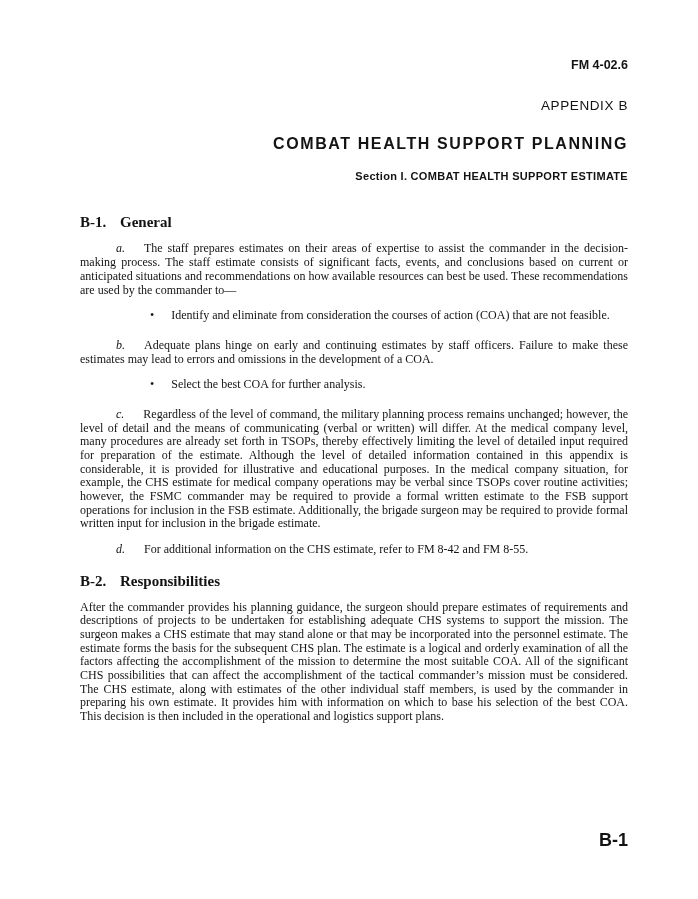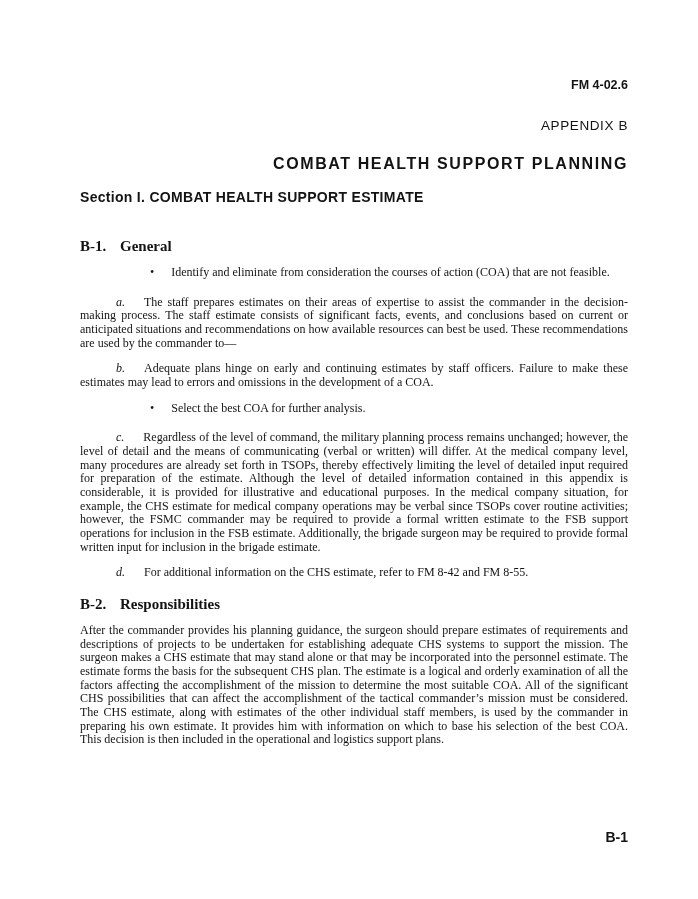--- a/index.html
+++ b/index.html
@@ -7,21 +7,21 @@
     padding: 0;
     background: #e8e8e8;
   }
   .page {
     position: relative;
     width: 698px;
     height: 899px;
     margin: 0 auto;
     background: #ffffff;
     box-sizing: border-box;
-    padding: 78px 70px 0 80px;
+    padding: 58px 70px 0 80px;
     font-family: "Liberation Serif", serif;
     font-size: 12px;
     line-height: 1.14;
     color: #131313;
     overflow: hidden;
   }
   .doc-id {
     font-family: "Liberation Sans", sans-serif;
     font-weight: bold;
     font-size: 12.5px;
@@ -39,23 +39,23 @@
     font-family: "Liberation Sans", sans-serif;
     font-weight: bold;
     font-size: 16px;
     letter-spacing: 1.6px;
     text-align: right;
     margin: 0 0 17px 0;
   }
   .section-title {
     font-family: "Liberation Sans", sans-serif;
     font-weight: bold;
-    font-size: 14px;
+    font-size: 11px;
     letter-spacing: 0.3px;
-    text-align: left;
+    text-align: right;
     margin: 0 0 32px 0;
   }
   .sect-head {
     font-weight: bold;
     font-size: 15px;
     margin: 0 0 11px 0;
   }
   .sect-head .sect-num {
     display: inline-block;
     min-width: 40px;
@@ -78,47 +78,47 @@
   .para .bullet-glyph {
     margin-right: 17px;
   }
   .sect-b2 { margin-top: 16px; }
   .page-num {
     position: absolute;
     right: 70px;
     top: 830px;
     font-family: "Liberation Sans", sans-serif;
     font-weight: bold;
-    font-size: 14px;
+    font-size: 18px;
   }
 </style>
 </head>
 <body>
 
 <div class="page">
 
   <div class="doc-id">FM  4-02.6</div>
 
   <div class="appendix">APPENDIX B</div>
 
   <h1 class="doc-title">COMBAT HEALTH SUPPORT PLANNING</h1>
 
   <h2 class="section-title">Section I.  COMBAT HEALTH SUPPORT ESTIMATE</h2>
 
   <div class="sect">
     <div class="sect-head">
       <span class="sect-num">B-1.</span><span class="sect-name">General</span>
     </div>
 
+    <p class="para lettered">
+      <span class="plabel">a.</span><span>The staff prepares estimates on their areas of expertise to assist the commander in the decision-making process.  The staff estimate consists of significant facts, events, and conclusions based on current or anticipated situations and recommendations on how available resources can best be used.  These recommendations are used by the commander to—</span>
+    </p>
+
     <p class="para bullet-item">
       <span class="bullet-glyph">•</span><span>Identify and eliminate from consideration the courses of action (COA) that are not feasible.</span>
-    </p>
-
-    <p class="para lettered">
-      <span class="plabel">a.</span><span>The staff prepares estimates on their areas of expertise to assist the commander in the decision-making process.  The staff estimate consists of significant facts, events, and conclusions based on current or anticipated situations and recommendations on how available resources can best be used.  These recommendations are used by the commander to—</span>
     </p>
 
     <p class="para lettered">
       <span class="plabel">b.</span><span>Adequate plans hinge on early and continuing estimates by staff officers.  Failure to make these estimates may lead to errors and omissions in the development of a COA.</span>
     </p>
 
     <p class="para bullet-item">
       <span class="bullet-glyph">•</span><span>Select the best COA for further analysis.</span>
     </p>
 

